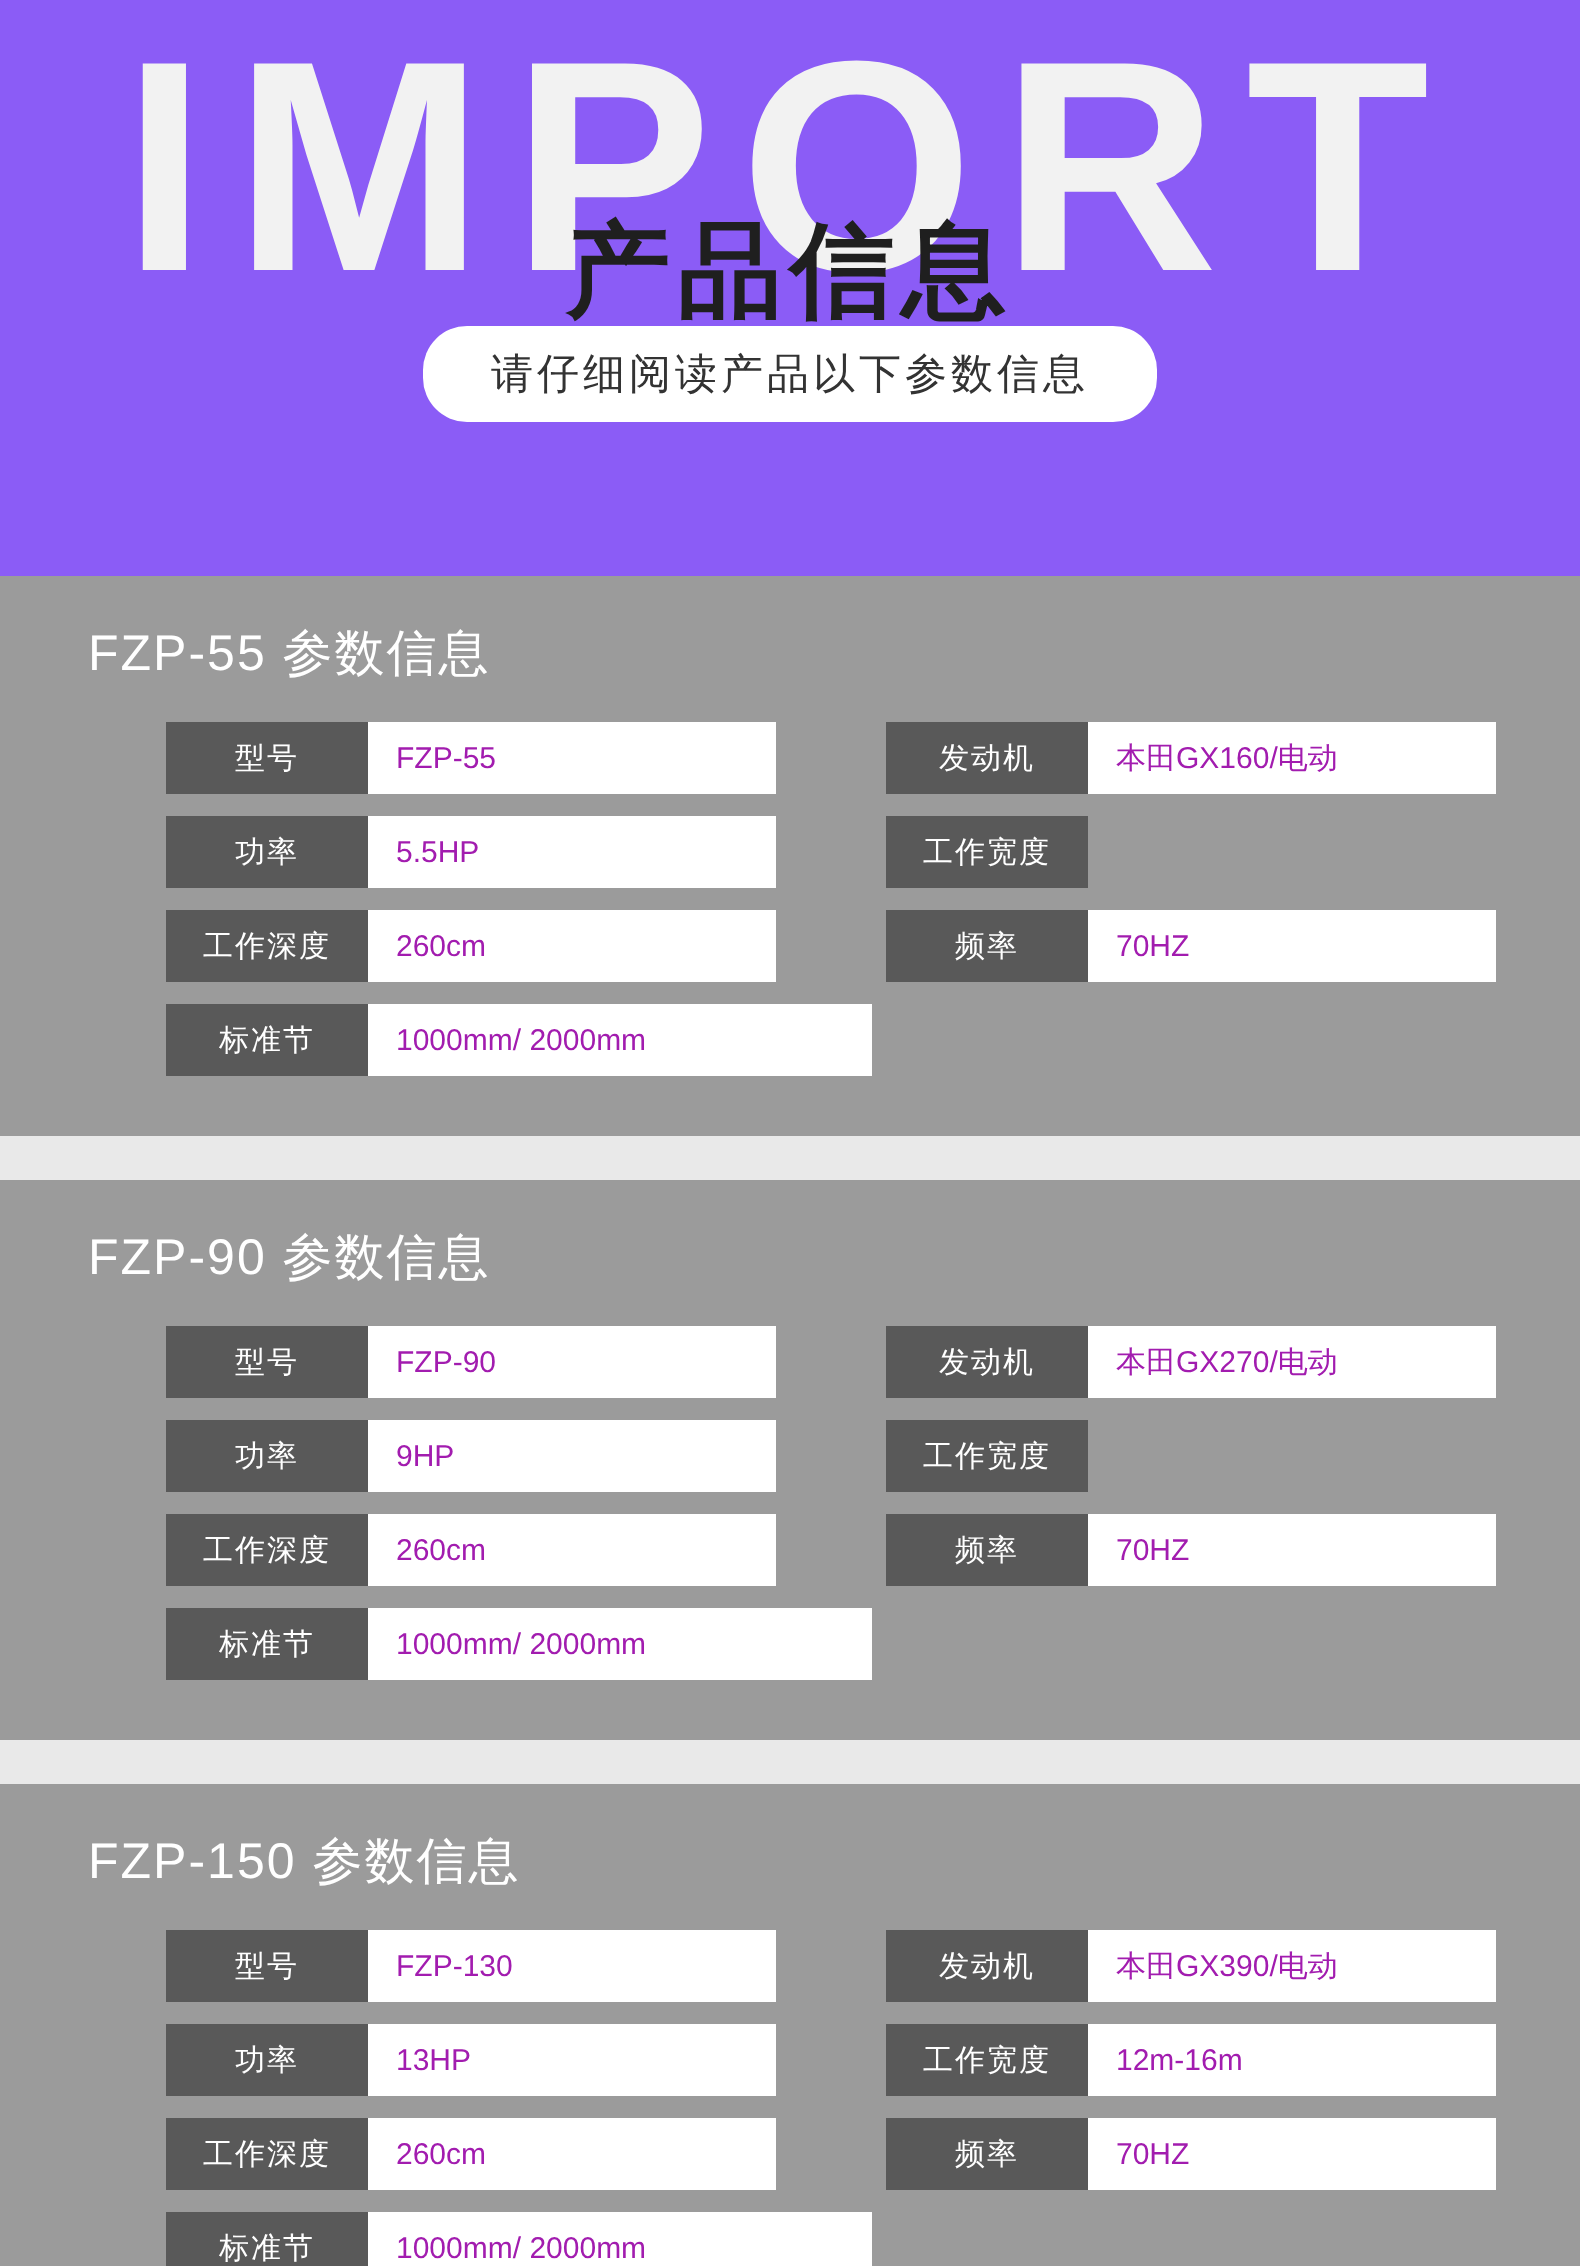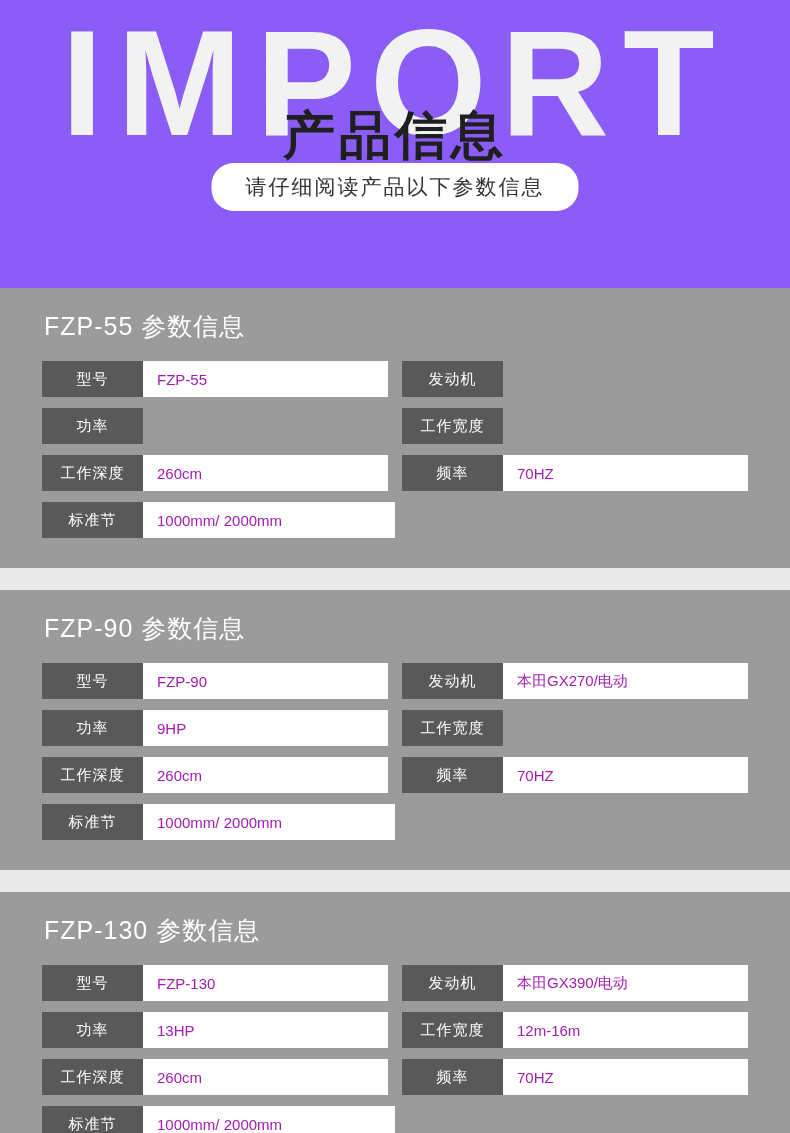--- a/index.html
+++ b/index.html
@@ -84,20 +84,21 @@
     gap: 11px;
   }
   .row {
     display: flex;
     gap: 14px;
   }
   .cell {
     display: flex;
     align-items: stretch;
     height: 36px;
+    margin-left: 41px;
   }
   .cell.left  { width: 353px; }
   .cell.right { width: 353px; }
 
   .cell .label {
     width: 101px;
     flex: 0 0 101px;
     background: #595959;
     color: #ffffff;
     font-size: 15px;
@@ -132,25 +133,27 @@
       <section class="block">
         <div class="block-title">FZP-55 参数信息</div>
         <div class="rows">
           <div class="row">
             <div class="cell left">
               <div class="label">型号</div>
               <div class="value">FZP-55</div>
             </div>
             <div class="cell right">
               <div class="label">发动机</div>
+              <div class="value">本田GX160/电动</div>
             </div>
           </div>
           <div class="row">
             <div class="cell left">
               <div class="label">功率</div>
+              <div class="value">5.5HP</div>
             </div>
             <div class="cell right">
               <div class="label">工作宽度</div>
             </div>
           </div>
           <div class="row">
             <div class="cell left">
               <div class="label">工作深度</div>
               <div class="value">260cm</div>
             </div>
@@ -203,21 +206,21 @@
           <div class="row">
             <div class="cell left">
               <div class="label">标准节</div>
               <div class="value">1000mm/ 2000mm</div>
             </div>
           </div>
         </div>
       </section>
       <div class="gap"></div>
       <section class="block">
-        <div class="block-title">FZP-130 参数信息</div>
+        <div class="block-title">FZP-150 参数信息</div>
         <div class="rows">
           <div class="row">
             <div class="cell left">
               <div class="label">型号</div>
               <div class="value">FZP-130</div>
             </div>
             <div class="cell right">
               <div class="label">发动机</div>
               <div class="value">本田GX390/电动</div>
             </div>

